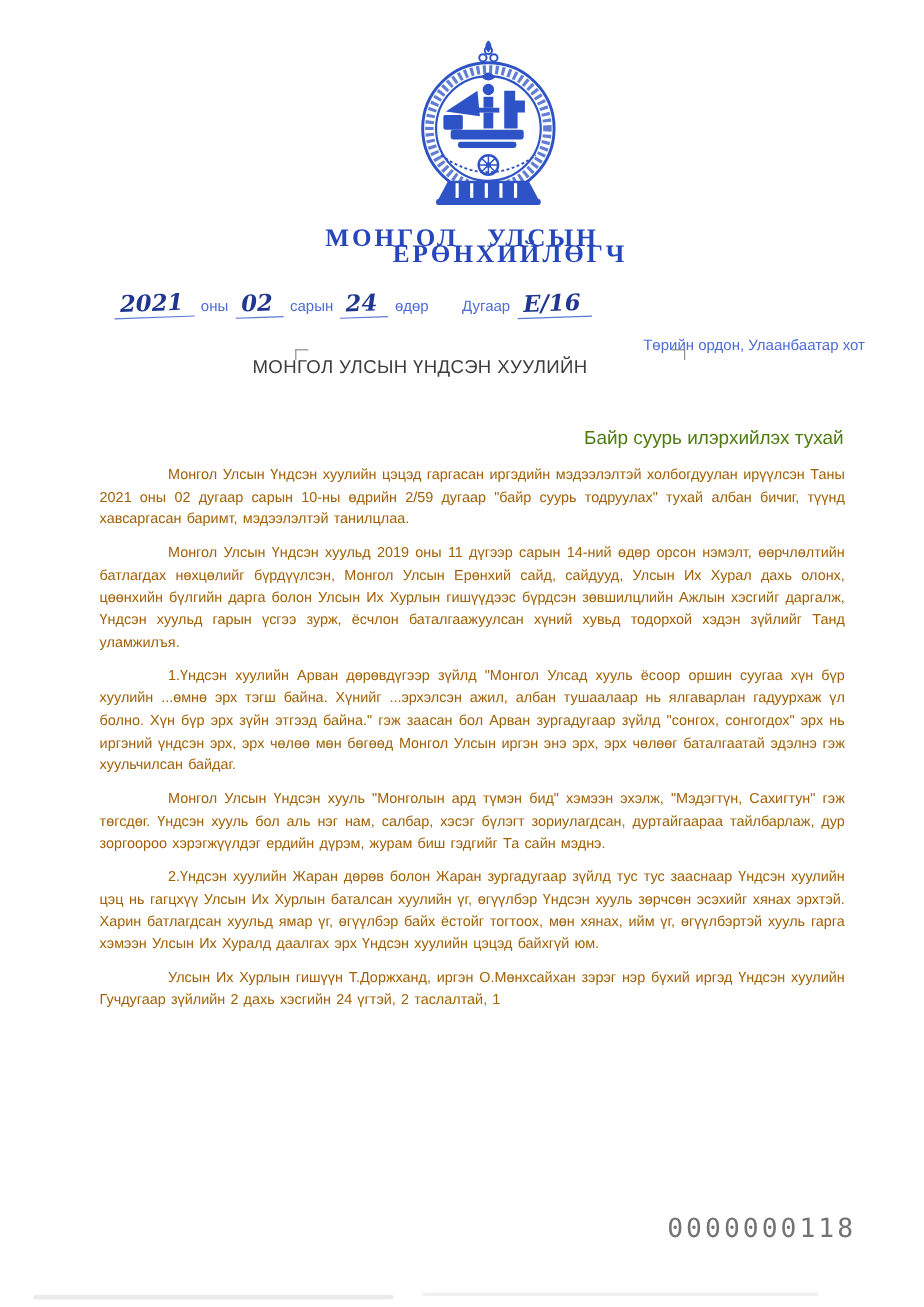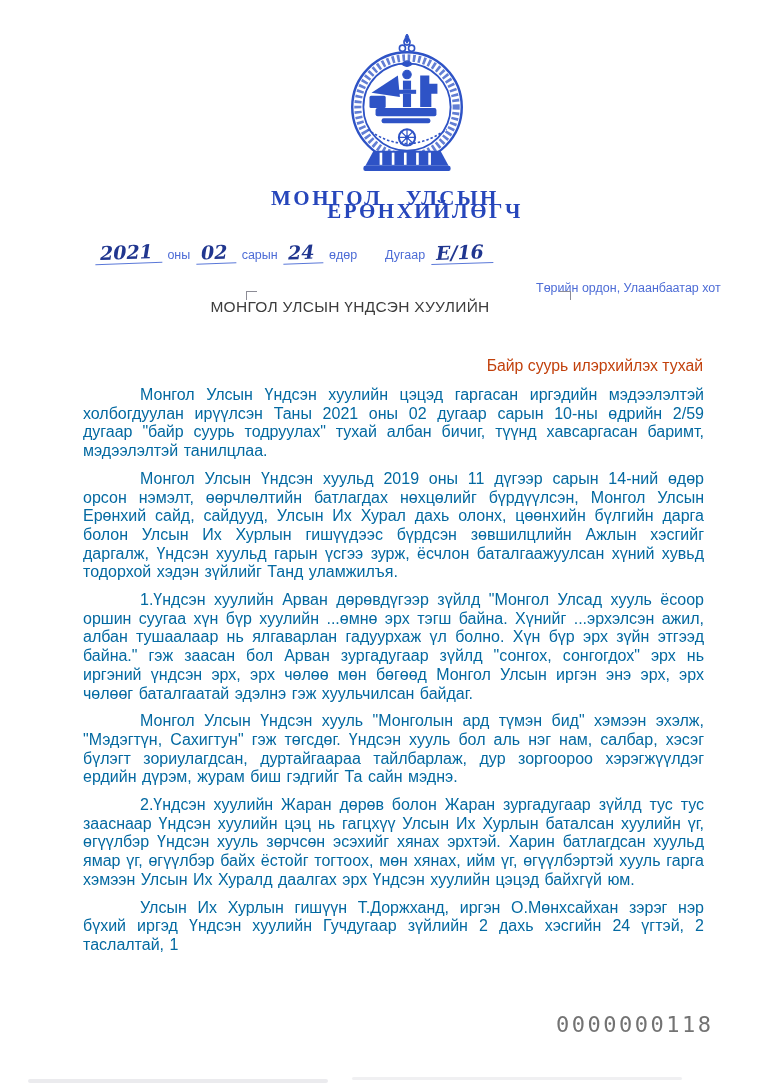--- a/index.html
+++ b/index.html
@@ -25,25 +25,25 @@
     border-bottom:1.4px solid #5a78d8;transform:rotate(-2deg);line-height:20px;
   }
   .blue-label{display:inline-block;margin:14px 2px;}
   
   .recipient{position:absolute;top:296px;left:0;width:700px;text-align:center;
     font-size:15.5px;line-height:21px;letter-spacing:0.3px;color:#3d3d3d;}
   .bracket{position:absolute;width:10px;height:8px;}
   .bracket-left{left:246px;top:291px;border-left:1.6px solid #8c8c96;border-top:1.6px solid #8c8c96;}
   .bracket-right{left:560px;top:291px;border-right:1.6px solid #8c8c96;border-top:1.6px solid #8c8c96;}
   
-  .subject{position:absolute;top:357px;left:83px;width:620px;text-align:right;font-size:15.8px;color:#c2410c;}
+  .subject{position:absolute;top:357px;left:83px;width:620px;text-align:right;font-size:15.8px;color:#4d7c0f;}
   .body-block{position:absolute;top:386px;left:83px;width:621px;}
   .body-block p{
-    margin:0 0 9px 0;font-size:16px;line-height:18.7px;text-align:justify;
-    text-indent:57px;color:#0369a1;word-spacing:1px;
+    margin:0 0 9px 0;font-size:12px;line-height:18.7px;text-align:justify;
+    text-indent:57px;color:#a16207;word-spacing:1px;
   }
   
   .serial{position:absolute;left:556px;top:1012px;font-family:"DejaVu Sans Mono",monospace;
     font-size:22px;letter-spacing:2.5px;color:#737373;}
   .scan-artifact{position:absolute;border-radius:2px;}
   .artifact-1{left:28px;top:1079px;width:300px;height:4px;background:#e3e3e7;opacity:.7;}
   .artifact-2{left:352px;top:1077px;width:330px;height:3px;background:#ededf0;opacity:.85;}
 </style>
 </head>
 <body>

